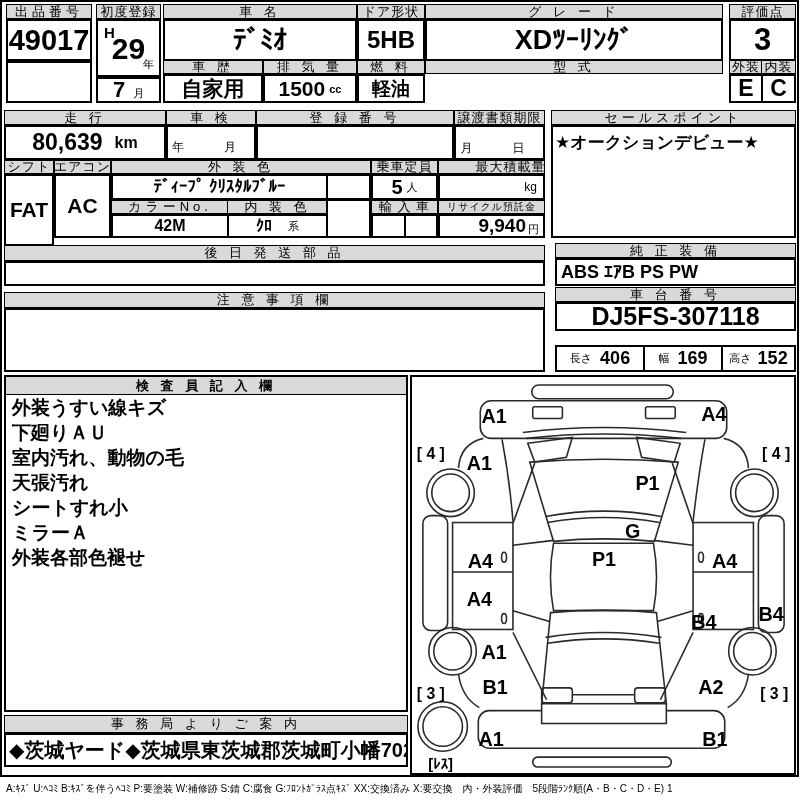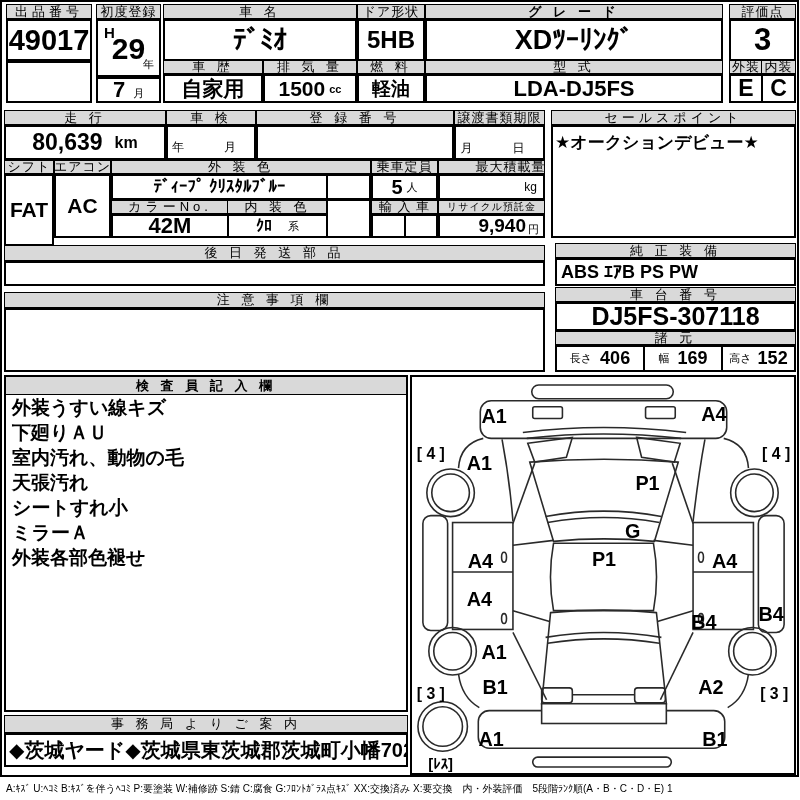--- a/index.html
+++ b/index.html
@@ -48,24 +48,23 @@
   <div class="abs box" style="left:263px;top:74px;width:94px;height:29px;">
     <span style="font-size:21px;">1500</span>
     <span class="unit">cc</span>
   </div>
 
   <div class="abs bar tight" style="left:357px;top:4px;width:68px;height:15px;">ドア形状</div>
   <div class="abs box" style="left:357px;top:19px;width:68px;height:42px;font-size:24px;">5HB</div>
   <div class="abs bar" style="left:357px;top:60px;width:68px;height:14px;">燃 料</div>
   <div class="abs box" style="left:357px;top:74px;width:68px;height:29px;font-size:19px;">軽油</div>
 
-  <div class="abs bar" style="left:425px;top:4px;width:298px;height:15px;font-weight:bold;">グ レ ー ド</div>
+  <div class="abs bar" style="left:425px;top:4px;width:298px;height:15px;">グ レ ー ド</div>
   <div class="abs box" style="left:425px;top:19px;width:298px;height:42px;font-size:27px;">XDﾂｰﾘﾝｸﾞ</div>
   <div class="abs bar" style="left:425px;top:60px;width:298px;height:14px;">型 式</div>
-  <div class="abs box" style="left:425px;top:74px;width:298px;height:29px;font-size:22px;">LDA-DJ5FS</div>
 
   <div class="abs bar tight" style="left:729px;top:4px;width:67px;height:15px;">評価点</div>
   <div class="abs box" style="left:729px;top:19px;width:67px;height:42px;font-size:31px;">3</div>
   <div class="abs bar tight" style="left:729px;top:60px;width:34px;height:14px;">外装</div>
   <div class="abs bar tight" style="left:761px;top:60px;width:35px;height:14px;">内装</div>
   <div class="abs box" style="left:729px;top:74px;width:34px;height:29px;font-size:23px;">E</div>
   <div class="abs box" style="left:761px;top:74px;width:35px;height:29px;font-size:23px;">C</div>
 
   <div class="abs bar" style="left:4px;top:110px;width:162px;height:15px;">走 行</div>
   <div class="abs box" style="left:4px;top:125px;width:162px;height:35px;">
@@ -89,21 +88,21 @@
 
   <div class="abs bar tight" style="left:4px;top:160px;width:50px;height:14px;">シフト</div>
   <div class="abs box" style="left:4px;top:174px;width:50px;height:72px;font-size:21px;">FAT</div>
   <div class="abs bar tight" style="left:54px;top:160px;width:57px;height:14px;">エアコン</div>
   <div class="abs box" style="left:54px;top:174px;width:57px;height:64px;font-size:21px;">AC</div>
 
   <div class="abs bar" style="left:111px;top:160px;width:260px;height:14px;">外 装 色</div>
   <div class="abs box" style="left:111px;top:174px;width:217px;height:26px;font-size:17px;">ﾃﾞｨｰﾌﾟ ｸﾘｽﾀﾙﾌﾞﾙｰ</div>
   <div class="abs box" style="left:326px;top:174px;width:45px;height:26px;"></div>
   <div class="abs bar" style="left:111px;top:200px;width:118px;height:14px;">カラーNo.</div>
-  <div class="abs box" style="left:111px;top:214px;width:118px;height:24px;font-size:22px;">42M</div>
+  <div class="abs box" style="left:111px;top:214px;width:118px;height:24px;font-size:16px;">42M</div>
   <div class="abs bar" style="left:227px;top:200px;width:101px;height:14px;">内 装 色</div>
   <div class="abs box" style="left:227px;top:214px;width:101px;height:24px;">
     <span style="font-size:16px;">ｸﾛ</span>
     <span style="font-size:11px;font-weight:normal;margin-left:16px;">系</span>
   </div>
   <div class="abs box" style="left:326px;top:200px;width:45px;height:38px;border-top:1px solid #000;"></div>
 
   <div class="abs bar tight" style="left:371px;top:160px;width:67px;height:14px;">乗車定員</div>
   <div class="abs box" style="left:371px;top:174px;width:67px;height:26px;">
     <span style="font-size:20px;">5</span>
@@ -126,21 +125,20 @@
   <div class="abs box" style="left:4px;top:261px;width:541px;height:25px;"></div>
   <div class="abs bar" style="left:555px;top:243px;width:241px;height:15px;">純 正 装 備</div>
   <div class="abs box left" style="left:555px;top:258px;width:241px;height:28px;">
     <span style="font-size:18px;padding-left:4px;">ABS ｴｱB PS PW</span>
   </div>
 
   <div class="abs bar" style="left:4px;top:292px;width:541px;height:16px;">注 意 事 項 欄</div>
   <div class="abs box" style="left:4px;top:308px;width:541px;height:64px;"></div>
   <div class="abs bar" style="left:555px;top:287px;width:241px;height:15px;">車 台 番 号</div>
   <div class="abs box" style="left:555px;top:302px;width:241px;height:29px;font-size:25px;">DJ5FS-307118</div>
-  <div class="abs bar" style="left:555px;top:331px;width:241px;height:14px;">諸 元</div>
   <div class="abs box" style="left:555px;top:345px;width:90px;height:27px;">
     <span style="font-size:11px;font-weight:normal;margin-right:8px;">長さ</span>
     <span style="font-size:18px;">406</span>
   </div>
   <div class="abs box" style="left:643px;top:345px;width:80px;height:27px;">
     <span style="font-size:11px;font-weight:normal;margin-right:8px;">幅</span>
     <span style="font-size:18px;">169</span>
   </div>
   <div class="abs box" style="left:721px;top:345px;width:75px;height:27px;">
     <span style="font-size:11px;font-weight:normal;margin-right:6px;">高さ</span>

